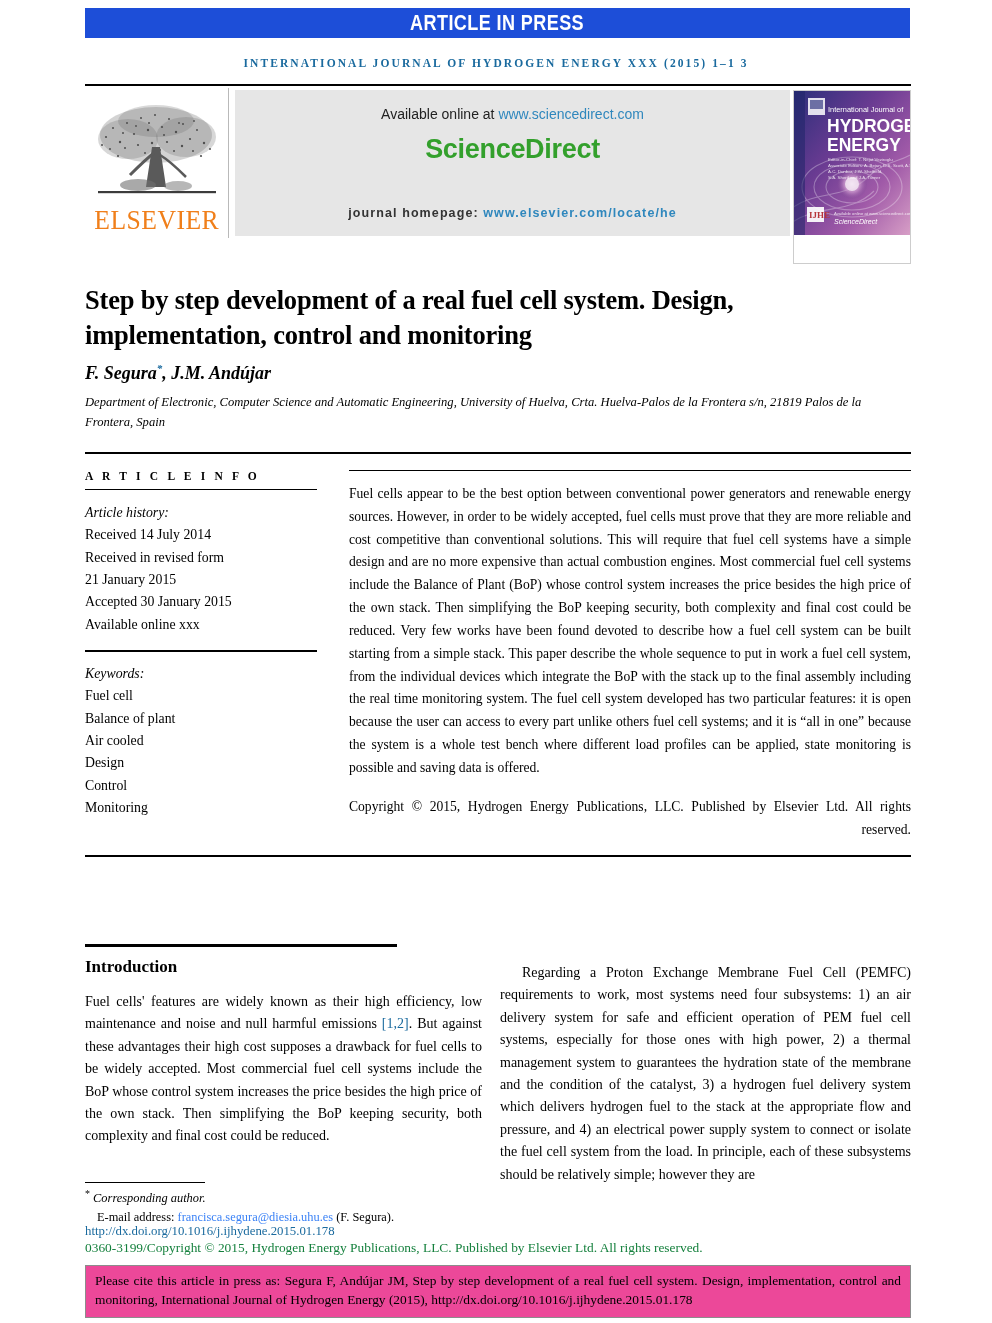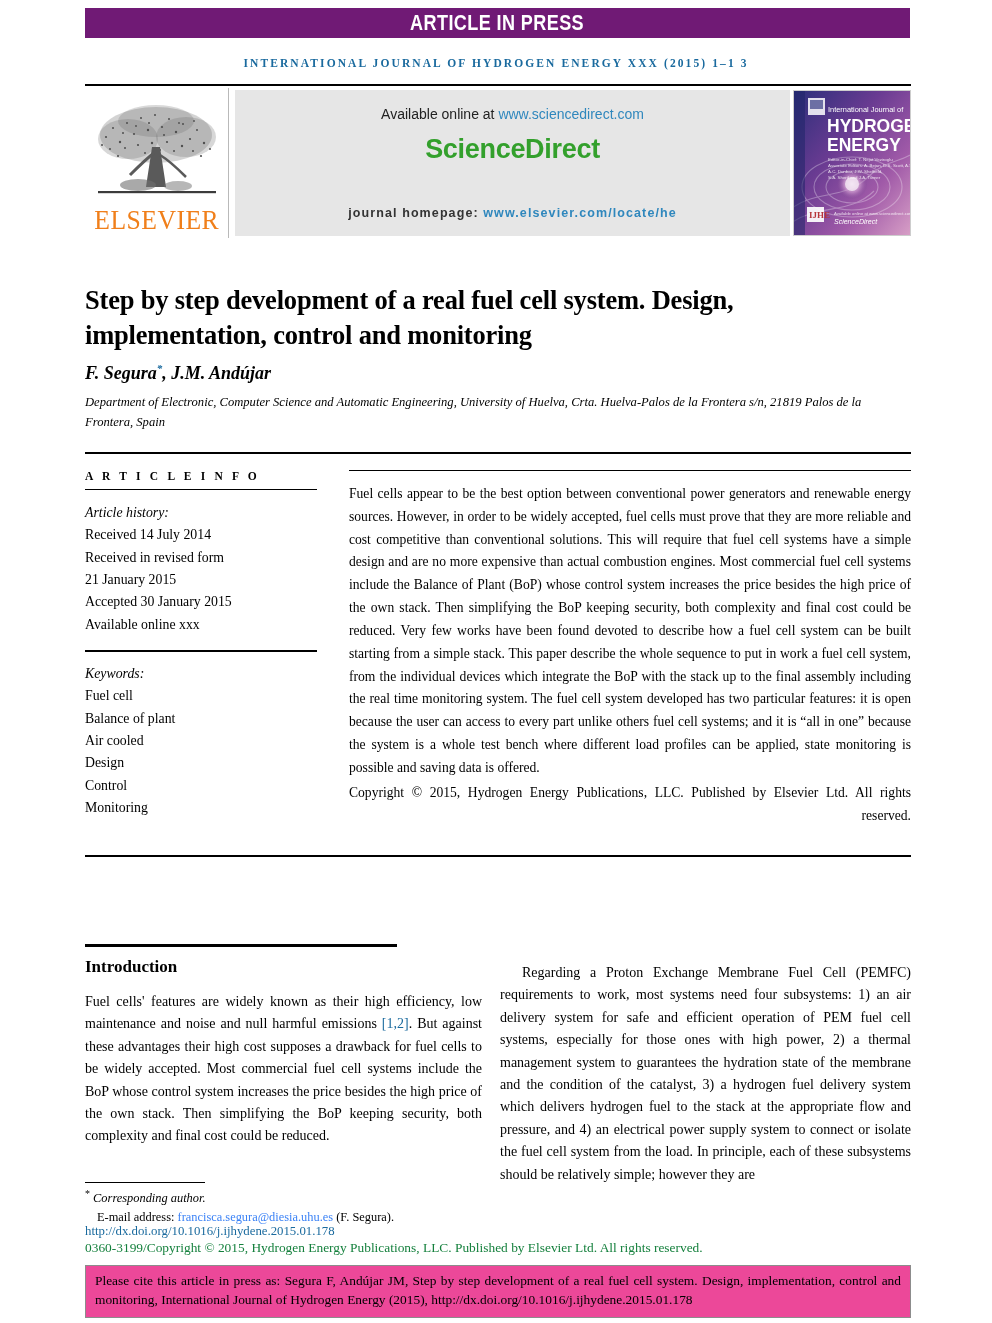--- a/index.html
+++ b/index.html
@@ -16,21 +16,21 @@
     overflow: hidden;
   }
 
   
   .aip-band {
     position: absolute;
     left: 85px;
     top: 8px;
     width: 825px;
     height: 30px;
-    background: #701a75;
+    background: #1d4ed8;
     display: flex;
     align-items: center;
     justify-content: center;
   }
   .aip-text {
     font-family: "Liberation Sans", sans-serif;
     font-weight: bold;
     font-size: 22px;
     letter-spacing: 0.5px;
     color: #ffffff;
@@ -118,21 +118,21 @@
     bottom: 16px;
     white-space: nowrap;
     font-weight: bold;
   }
   .homepage-line .url { color: #2f87bd; }
   .cover-box {
     position: absolute;
     right: 0;
     top: 4px;
     width: 118px;
-    height: 146px;
+    height: 174px;
     overflow: hidden;
     border: 1px solid #cdcdcd;
     box-sizing: border-box;
   }
 
   
   .title {
     position: absolute;
     left: 85px;
     top: 265px;
@@ -236,21 +236,21 @@
     text-align: justify;
     color: #000;
   }
   .abs-copy {
     font-family: "Liberation Serif", serif;
     font-size: 13.6px;
     line-height: 1.68;
     text-align: justify;
     text-align-last: right;
     color: #000;
-    margin-top: 2px;
+    margin-top: 16px;
   }
 
   
   .intro-rule {
     position: absolute;
     left: 85px;
     top: 944px;
     width: 312px;
     height: 3px;
     background: #000;

